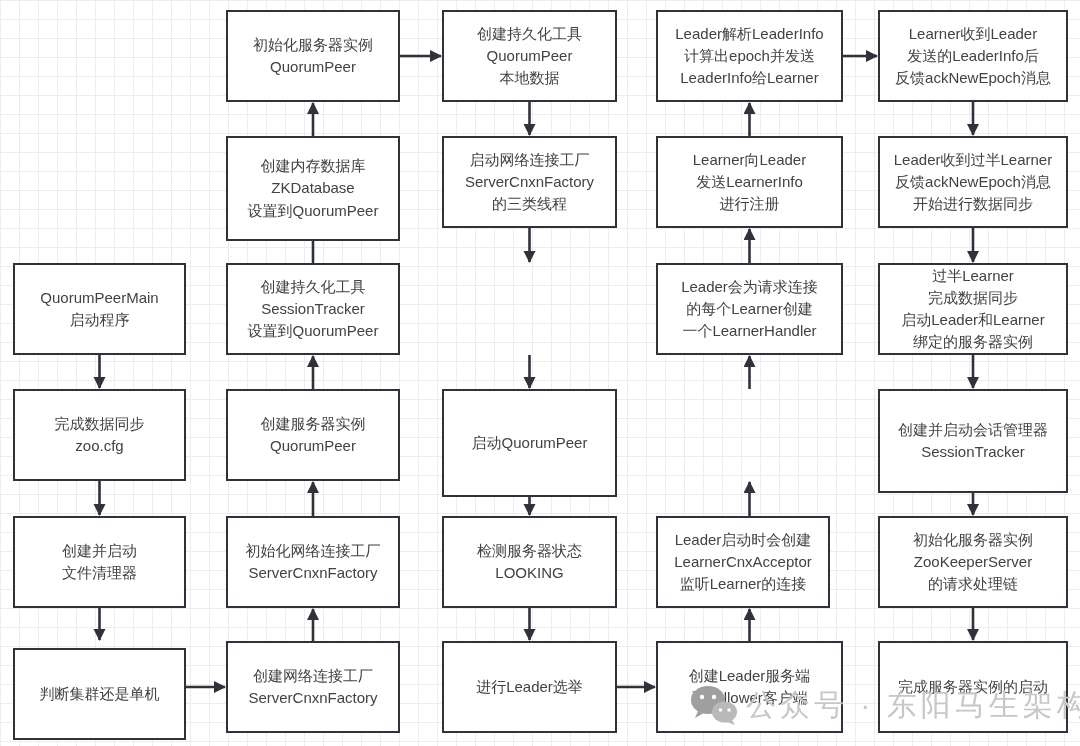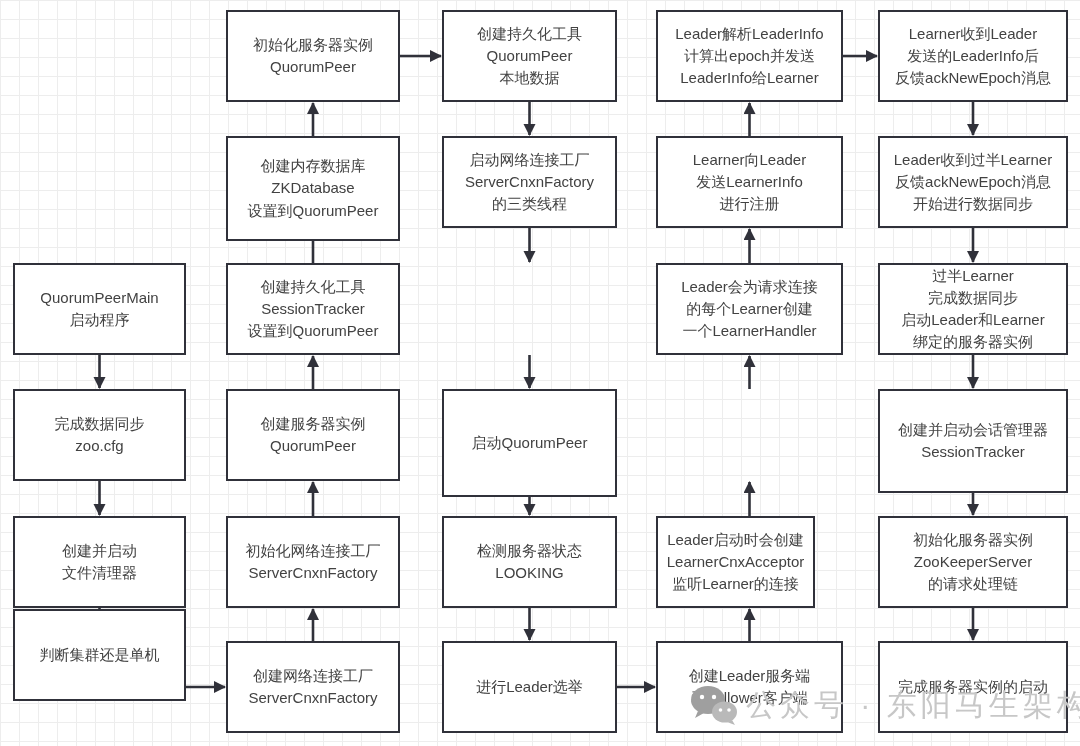--- a/index.html
+++ b/index.html
@@ -118,21 +118,21 @@
       <line x1="973" y1="481" x2="973" y2="515" class="edge" marker-end="url(#arrowhead)"></line>
       <line x1="973" y1="608" x2="973" y2="640" class="edge" marker-end="url(#arrowhead)"></line>
     </svg>
 
   <div class="node" style="left:13px;top:263px;width:173px;height:92px">QuorumPeerMain
 启动程序</div>
   <div class="node" style="left:13px;top:389px;width:173px;height:92px">完成数据同步
 zoo.cfg</div>
   <div class="node" style="left:13px;top:516px;width:173px;height:92px">创建并启动
 文件清理器</div>
-  <div class="node" style="left:13px;top:609px;width:173px;height:92px">判断集群还是单机</div>
+  <div class="node" style="left:13px;top:648px;width:173px;height:92px">判断集群还是单机</div>
 
   <div class="node" style="left:226px;top:641px;width:174px;height:92px">创建网络连接工厂
 ServerCnxnFactory</div>
   <div class="node" style="left:226px;top:516px;width:174px;height:92px">初始化网络连接工厂
 ServerCnxnFactory</div>
   <div class="node" style="left:226px;top:389px;width:174px;height:92px">创建服务器实例
 QuorumPeer</div>
   <div class="node" style="left:226px;top:263px;width:174px;height:92px">创建持久化工具
 SessionTracker
 设置到QuorumPeer</div>
@@ -148,21 +148,21 @@
   <div class="node" style="left:442px;top:136px;width:175px;height:92px">启动网络连接工厂
 ServerCnxnFactory
 的三类线程</div>
   <div class="node" style="left:442px;top:389px;width:175px;height:108px">启动QuorumPeer</div>
   <div class="node" style="left:442px;top:516px;width:175px;height:92px">检测服务器状态
 LOOKING</div>
   <div class="node" style="left:442px;top:641px;width:175px;height:92px">进行Leader选举</div>
 
   <div class="node" style="left:656px;top:641px;width:187px;height:92px">创建Leader服务端
 和Follower客户端</div>
-  <div class="node" style="left:656px;top:516px;width:159px;height:92px">Leader启动时会创建
+  <div class="node" style="left:656px;top:516px;width:174px;height:92px">Leader启动时会创建
 LearnerCnxAcceptor
 监听Learner的连接</div>
   <div class="node" style="left:656px;top:263px;width:187px;height:92px">Leader会为请求连接
 的每个Learner创建
 一个LearnerHandler</div>
   <div class="node" style="left:656px;top:136px;width:187px;height:92px">Learner向Leader
 发送LearnerInfo
 进行注册</div>
   <div class="node" style="left:656px;top:10px;width:187px;height:92px">Leader解析LeaderInfo
 计算出epoch并发送

